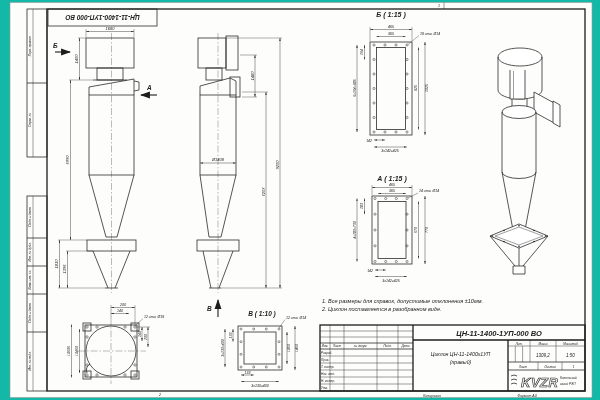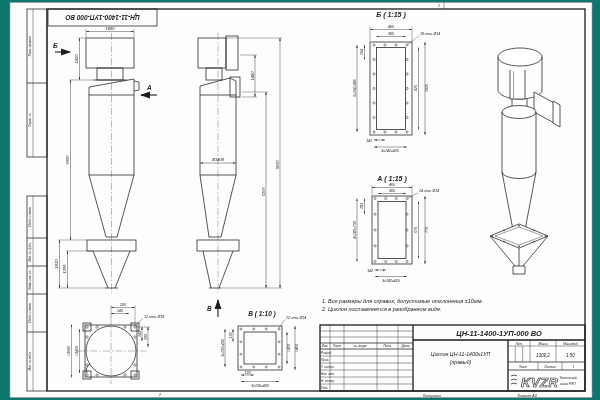--- a/index.html
+++ b/index.html
@@ -1,16 +1,16 @@
 <!DOCTYPE html>
 <html><head>
 <meta charset="utf-8">
 <style>
   html,body{margin:0;padding:0;background:#fff;}
-  .page{width:600px;height:400px;position:relative;background:#0f766e;overflow:hidden;text-decoration:underline;}
+  .page{width:600px;height:400px;position:relative;background:#14b8a6;overflow:hidden;text-decoration:underline;}
   svg text{font-family:"Liberation Sans",sans-serif;fill:#222;font-style:italic;}
   .s  {stroke:#2b2b2b;fill:none;stroke-width:0.8;}
   .sw {stroke:#2b2b2b;fill:#fff;stroke-width:0.8;}
   .s2 {stroke:#1d1d1d;fill:none;stroke-width:1.3;}
   .th {stroke:#2b2b2b;fill:none;stroke-width:0.45;}
   .cl {stroke:#555;fill:none;stroke-width:0.4;stroke-dasharray:7 2 1.5 2;}
   .dl {stroke:#333;fill:none;stroke-width:0.45;marker-start:url(#da);marker-end:url(#da);}
   .ex {stroke:#333;fill:none;stroke-width:0.4;}
   .va {stroke:#1d1d1d;fill:none;stroke-width:1.1;marker-end:url(#ab);}
   .hole{stroke:#2b2b2b;fill:none;stroke-width:0.5;}

